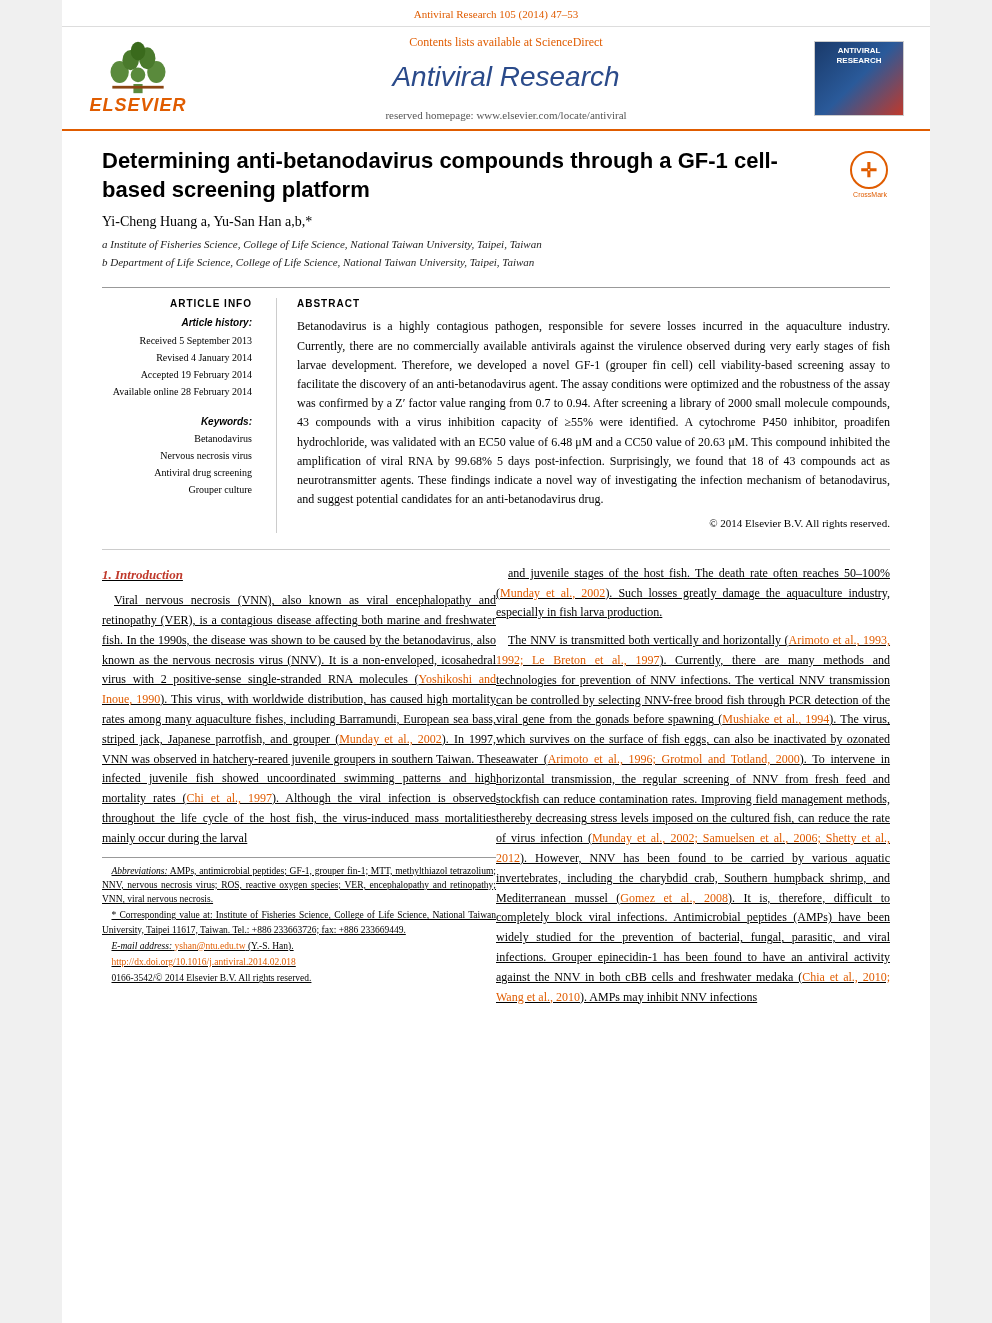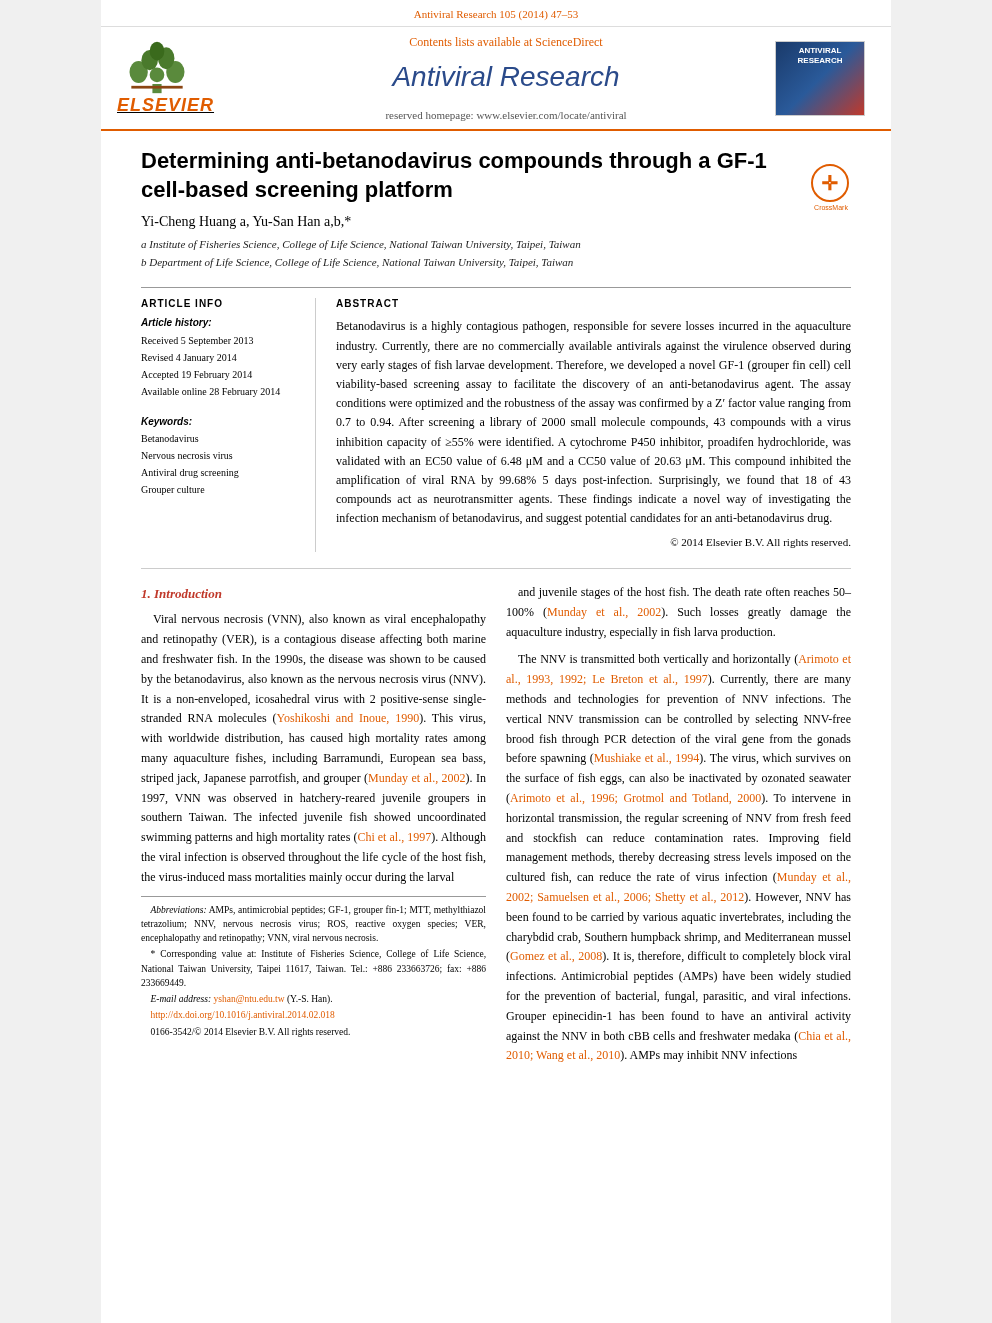--- a/index.html
+++ b/index.html
@@ -3,21 +3,21 @@
   <meta charset="utf-8">
   <style>
     * { margin: 0; padding: 0; box-sizing: border-box; }
     body {
       background: #f0f0f0;
       font-family: 'Times New Roman', Times, serif;
       font-size: 13px;
       color: #000;
     }
     .page {
-      width: 790px;
+      width: 868px;
       min-height: 1323px;
       background: #fff;
       margin: 0 auto;
       position: relative;
     }
     
     .top-bar {
       background: #fff;
       text-align: center;
       padding: 6px 0 4px;
@@ -31,21 +31,21 @@
       border-bottom: 2px solid #e05c00;
       gap: 10px;
     }
     .journal-header-left {
       width: 120px;
       flex-shrink: 0;
     }
     .elsevier-logo {
       display: flex;
       flex-direction: column;
-      text-decoration: underline;
+      align-items: center;
     }
     .elsevier-tree {
       width: 80px;
       height: 55px;
     }
     .elsevier-text {
       font-size: 18px;
       color: #e05c00;
       font-family: Arial, sans-serif;
       font-style: italic;
@@ -99,21 +99,21 @@
       text-align: center;
       line-height: 1.3;
     }
     
     .content {
       padding: 16px 40px;
     }
     
     .article-title-section {
       display: flex;
-      align-items: flex-end;
+      align-items: flex-start;
       margin-bottom: 10px;
       gap: 14px;
     }
     .article-title {
       font-size: 22px;
       font-family: Arial, sans-serif;
       font-weight: bold;
       color: #000;
       line-height: 1.3;
       flex: 1;
@@ -155,21 +155,22 @@
       display: flex;
       gap: 20px;
       border-top: 1px solid #999;
       padding-top: 10px;
       margin-bottom: 16px;
     }
     .col-left {
       width: 175px;
       flex-shrink: 0;
       border-right: 1px solid #ccc;
-      padding-right: 0;
+      padding-right: 24px;
+      text-align: right;
     }
     .col-right {
       flex: 1;
     }
     .section-label {
       font-size: 10px;
       font-family: Arial, sans-serif;
       font-weight: bold;
       color: #000;
       letter-spacing: 1px;
@@ -217,21 +218,21 @@
     }
     
     .divider {
       border: none;
       border-top: 1px solid #ccc;
       margin: 14px 0;
     }
     
     .body-two-col {
       display: flex;
-      gap: 20px;
+      text-decoration: underline;
     }
     .body-col {
       flex: 1;
       font-size: 12px;
       line-height: 1.65;
       text-align: justify;
       color: #000;
     }
     .body-col h3 {
       font-size: 13px;

